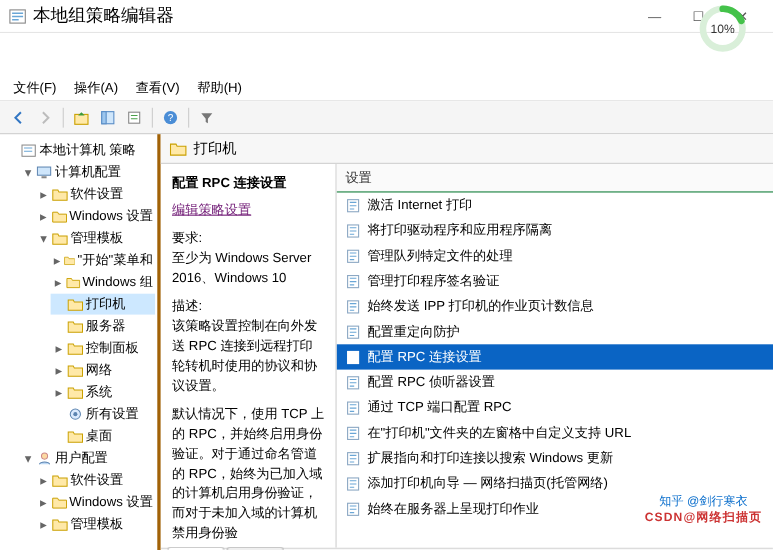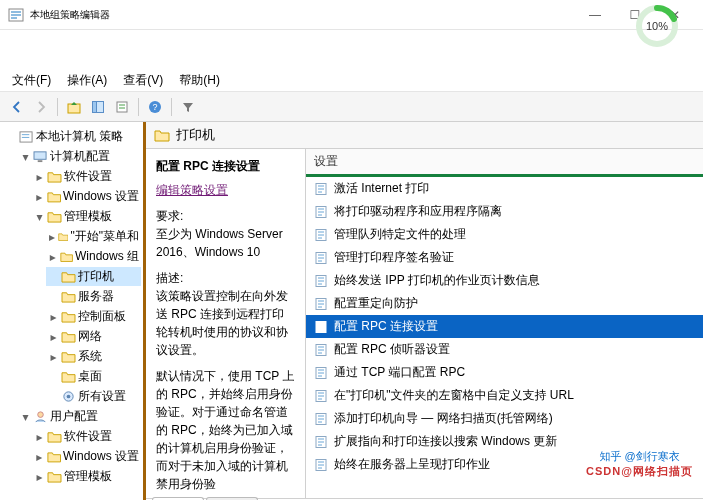--- a/index.html
+++ b/index.html
@@ -1,19 +1,19 @@
 <!DOCTYPE html>
 <html><head>
 <meta charset="utf-8">
 <style>
   * { box-sizing: border-box; }
   body { margin:0; font-family:"Microsoft YaHei","Segoe UI",Tahoma,sans-serif; font-size:12px; background:#fff; color:#000; width:703px; height:500px; overflow:hidden; position:relative; }
   .titlebar { height:30px; display:flex; align-items:center; padding:0 8px; border-bottom:1px solid #e5e5e5; }
   .titlebar .icon { width:16px; height:16px; margin-right:6px; }
-  .titlebar .title { flex:1; font-size:10px; }
+  .titlebar .title { flex:1; font-size:16px; }
   .titlebar .winbtn { width:40px; height:26px; display:flex; align-items:center; justify-content:center; color:#555; }
   .progress-ring { position:absolute; right:24px; top:4px; width:44px; height:44px; }
   .menubar { height:22px; display:flex; align-items:center; padding:0 6px; gap:4px; border-bottom:1px solid #e5e5e5;margin-top:40px; }
   .menubar span { padding:2px 6px; }
   .toolbar { height:30px; display:flex; align-items:center; padding:0 6px; gap:2px; border-bottom:1px solid #d0d0d0; background:#f5f5f5; }
   .tbtn { width:22px; height:22px; display:flex; align-items:center; justify-content:center; border:1px solid transparent; border-radius:2px; }
   .tbtn svg { width:14px; height:14px; }
   .tsep { width:1px; height:18px; background:#ccc; margin:0 3px; }
   .body { display:flex; height:calc(100% - 30px - 22px - 30px - 20px); }
   .tree { width:146px; overflow:auto; border-right:3px solid #a16207; padding:4px 2px; }
@@ -27,21 +27,21 @@
   .folder-icon { width:15px; height:13px; }
   .content { flex:1; display:flex; flex-direction:column; overflow:hidden; }
   .header { display:flex; align-items:center; gap:6px; padding:4px 8px; border-bottom:1px solid #d0d0d0; background:#f7f7f7; }
   .header .title { font-size:13px; }
   .panes { flex:1; display:flex; overflow:hidden; }
   .desc { width:160px; padding:8px 10px; border-right:1px solid #d0d0d0; overflow:auto; line-height:1.5; }
   .desc h4 { margin:0 0 6px 0; font-size:12px; font-weight:700; }
   .desc a { color:#701a75; text-decoration:underline; }
   .desc .section-label { margin-top:8px; }
   .list { flex:1; overflow:auto; }
-  .list-header { padding:4px 8px; border-bottom:3px solid #15803d; color:#333; background:#fafafa; position:sticky; top:0; }
+  .list-header { padding:4px 8px; border-bottom:1px solid #15803d; color:#333; background:#fafafa; position:sticky; top:0; }
   .list-item { display:flex; align-items:center; gap:6px; padding:3px 8px; }
   .list-item.sel { background:#0a64c4; color:#fff; }
   .list-item .pi { width:14px; height:14px; flex-shrink:0; }
   .tabs { height:22px; border-top:1px solid #d0d0d0; display:flex; align-items:flex-end; padding:0 6px; }
   .tab { padding:2px 12px; border:1px solid #bbb; border-bottom:none; margin-right:2px; background:#efefef; font-size:13px; border-radius:3px 3px 0 0; }
   .tab.active { background:#fff; }
   .status { height:16px; border-top:4px solid #0f172a; display:flex; align-items:center; padding:0 8px; font-size:12px;margin-top:12px; }
   .watermark { position:absolute; right:10px; bottom:22px; text-align:center; font-size:11px; line-height:1.3; pointer-events:none; }
   .watermark .l1 { color:#0a6ecc; }
   .watermark .l2 { color:#c33; font-weight:700; letter-spacing:1px; }
@@ -230,33 +230,33 @@
                         <svg class="folder-icon" viewBox="0 0 16 14">
                           <path d="M1 3h5l1 2h8v8H1z" fill="#ffe9a8" stroke="#caa000"></path>
                         </svg>
                         <span>系统</span>
                       </div>
                     </li>
                   <li>
                       <div class="node">
                         <span class="expander blank"></span>
                         <svg class="folder-icon" viewBox="0 0 16 14">
-                          <path d="M1 3h5l1 2h8v8H1z" fill="#ffe9a8" stroke="#caa000"></path>
-                        </svg>
-                        <span>桌面</span>
-                      </div>
-                    </li>
-                  <li>
-                      <div class="node">
-                        <span class="expander blank"></span>
-                        <svg class="folder-icon" viewBox="0 0 16 14">
                           <circle cx="8" cy="7" r="5" fill="#dbeafd" stroke="#5c84b0"></circle>
                           <circle cx="8" cy="7" r="2" fill="#5c84b0"></circle>
                         </svg>
                         <span>所有设置</span>
+                      </div>
+                    </li>
+                  <li>
+                      <div class="node">
+                        <span class="expander blank"></span>
+                        <svg class="folder-icon" viewBox="0 0 16 14">
+                          <path d="M1 3h5l1 2h8v8H1z" fill="#ffe9a8" stroke="#caa000"></path>
+                        </svg>
+                        <span>桌面</span>
                       </div>
                     </li>
                 </ul>
               </li>
             </ul>
           </li>
           <li>
               <div class="node">
                 <span class="expander">▾</span>
                 <svg class="folder-icon" viewBox="0 0 16 14">
@@ -388,28 +388,28 @@
                 <rect x="2" y="1.5" width="10" height="11" fill="#fff" stroke="#8ca8c4"></rect>
                 <path d="M4 4h6M4 7h6M4 10h4" stroke="#6aa6d6"></path>
               </svg>
               <span>在"打印机"文件夹的左窗格中自定义支持 URL</span>
             </div>
             <div class="list-item">
               <svg class="pi" viewBox="0 0 14 14">
                 <rect x="2" y="1.5" width="10" height="11" fill="#fff" stroke="#8ca8c4"></rect>
                 <path d="M4 4h6M4 7h6M4 10h4" stroke="#6aa6d6"></path>
               </svg>
+              <span>扩展指向和打印连接以搜索 Windows 更新</span>
+            </div>
+            <div class="list-item">
+              <svg class="pi" viewBox="0 0 14 14">
+                <rect x="2" y="1.5" width="10" height="11" fill="#fff" stroke="#8ca8c4"></rect>
+                <path d="M4 4h6M4 7h6M4 10h4" stroke="#6aa6d6"></path>
+              </svg>
               <span>添加打印机向导 — 网络扫描页(托管网络)</span>
-            </div>
-            <div class="list-item">
-              <svg class="pi" viewBox="0 0 14 14">
-                <rect x="2" y="1.5" width="10" height="11" fill="#fff" stroke="#8ca8c4"></rect>
-                <path d="M4 4h6M4 7h6M4 10h4" stroke="#6aa6d6"></path>
-              </svg>
-              <span>扩展指向和打印连接以搜索 Windows 更新</span>
             </div>
             <div class="list-item">
               <svg class="pi" viewBox="0 0 14 14">
                 <rect x="2" y="1.5" width="10" height="11" fill="#fff" stroke="#8ca8c4"></rect>
                 <path d="M4 4h6M4 7h6M4 10h4" stroke="#6aa6d6"></path>
               </svg>
               <span>始终在服务器上呈现打印作业</span>
             </div>
             <div class="list-item"></div>
           </div>

